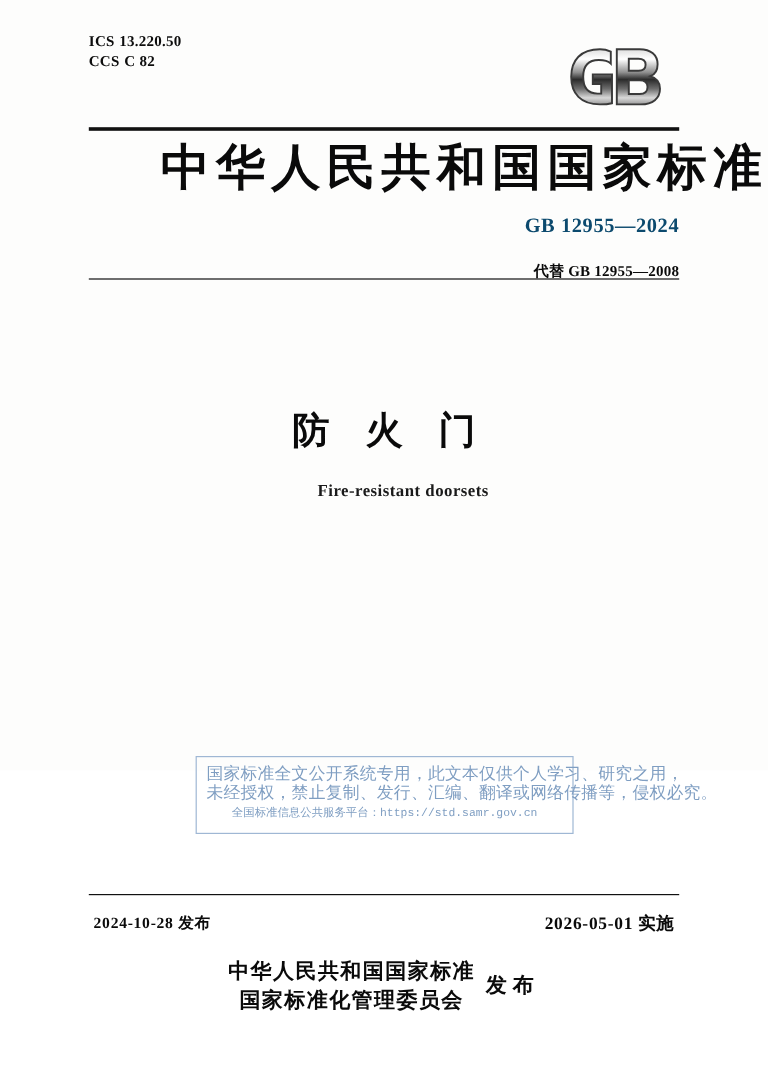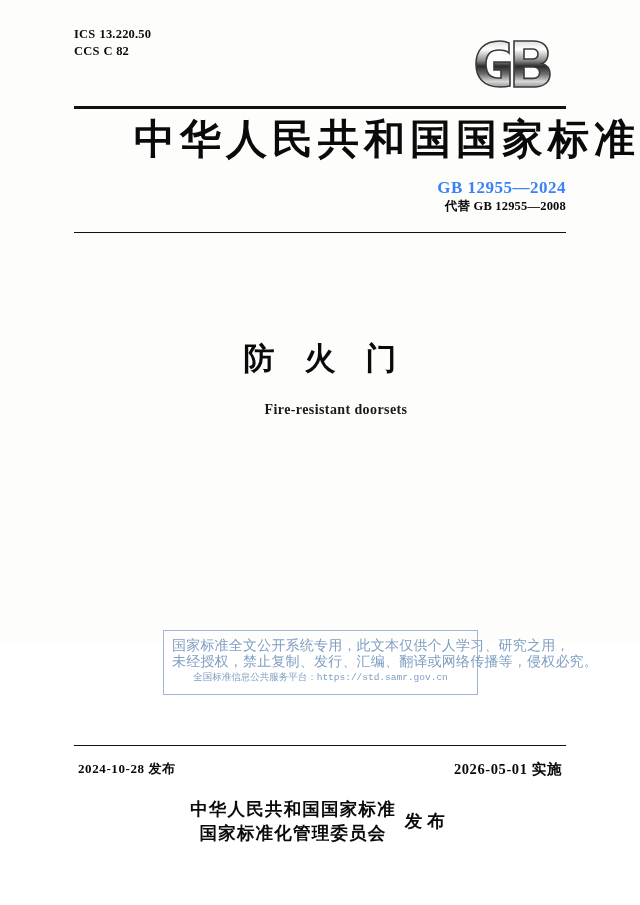--- a/index.html
+++ b/index.html
@@ -77,25 +77,25 @@
     position: absolute;
     top: 178px;
     right: 74px;
     text-align: right;
   }
   .std-number {
     font-family: "Liberation Serif", serif;
     font-weight: bold;
     font-size: 17px;
     letter-spacing: 0.5px;
-    color: #3b82f6;
+    color: #0c4a6e;
     margin-left: 24px;
   }
   .std-replace {
-    margin-top: 0;
+    margin-top: 20px;
     font-family: "Liberation Serif", serif;
     font-size: 12.5px;
     font-weight: bold;
     letter-spacing: 0.2px;
     color: #0a0a0a;
   }
 
   
   .rule {
     position: absolute;

